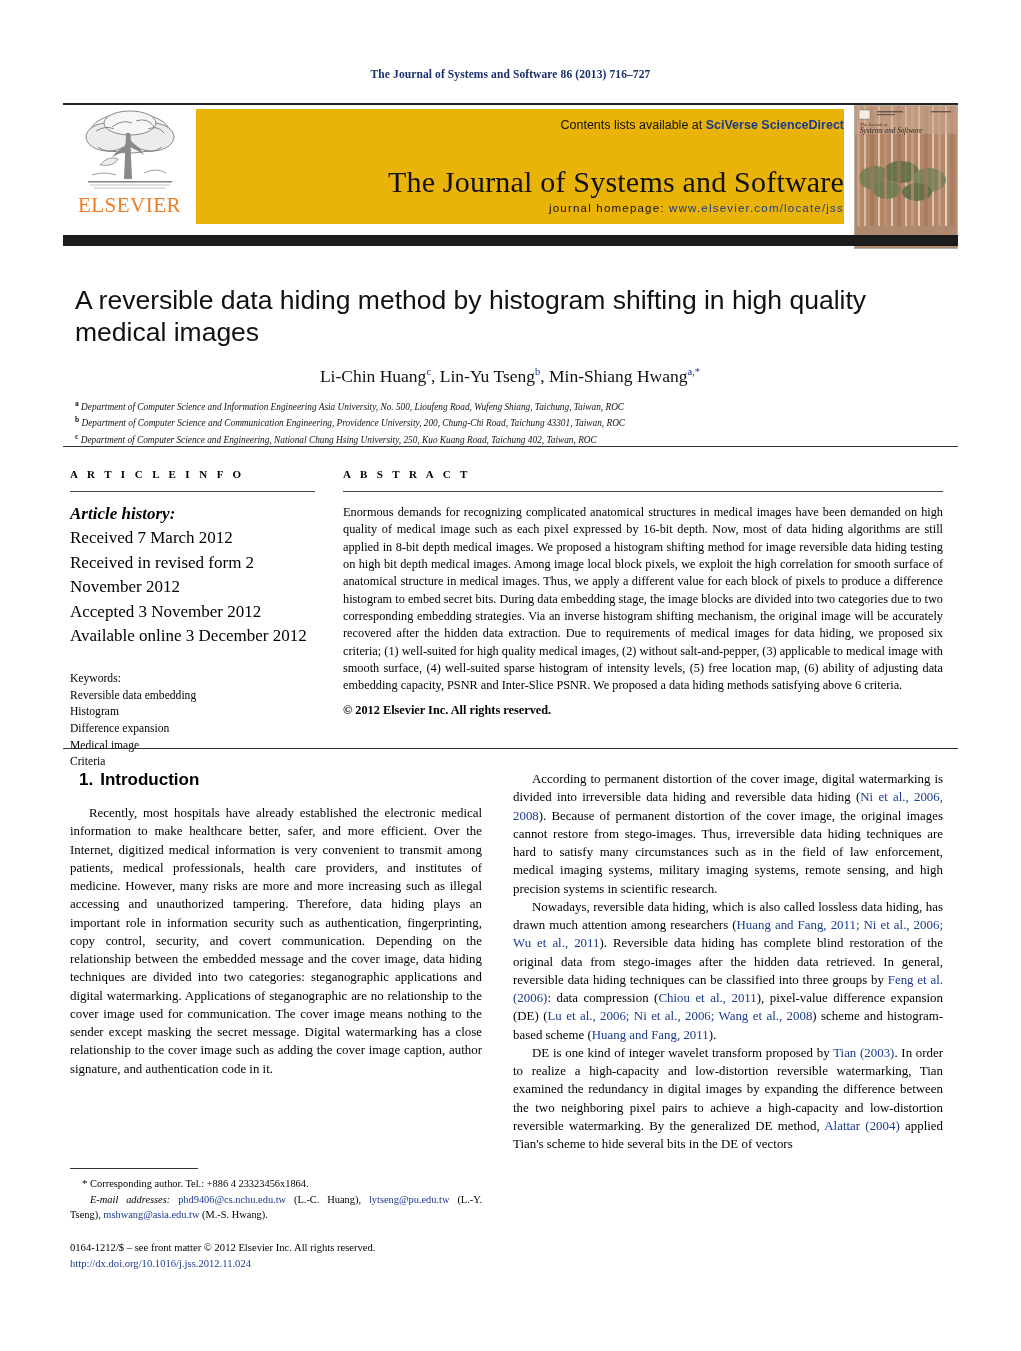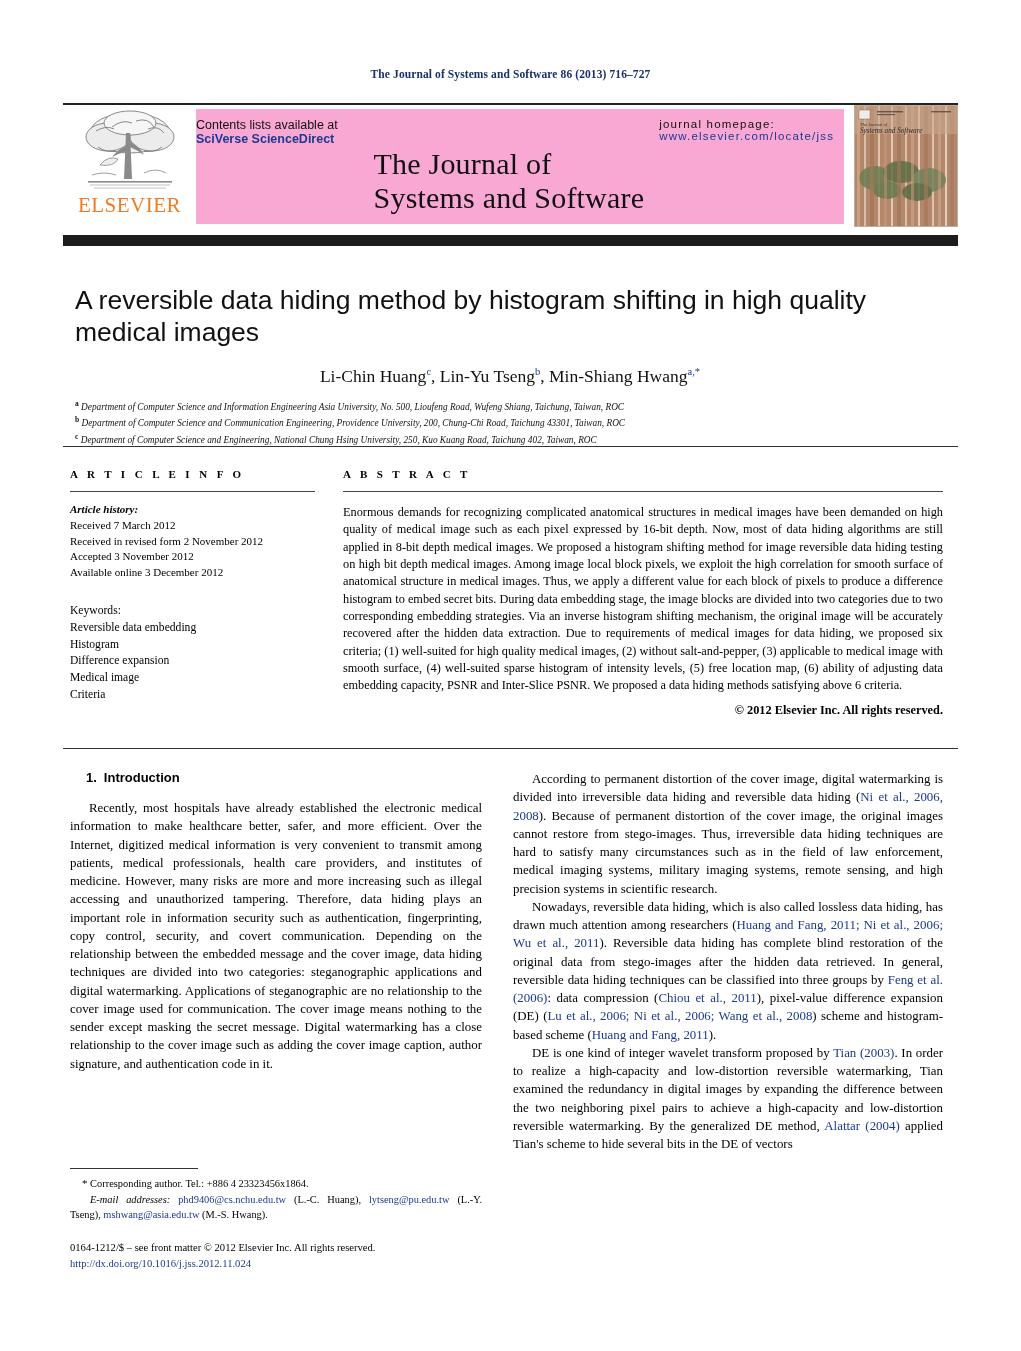--- a/index.html
+++ b/index.html
@@ -58,24 +58,25 @@
   .elsevier-word {
     font-family: "Liberation Serif", serif;
     font-size: 21px;
     letter-spacing: 0.5px;
     color: #ef7c22;
     margin-top: -2px;
     font-weight: normal;
   }
   .masthead-center {
     flex: 1 1 auto;
-    background: #f9a8d4;
+    background: #eab308;
     margin: 4px 0 4px 0;
     display: flex;
-    align-items: flex-start;
+    flex-direction: column;
+    align-items: flex-end;
     justify-content: space-between;
     padding: 9px 0 10px 0;
     box-sizing: border-box;
   }
   .contents-line {
     font-family: "Liberation Sans", sans-serif;
     font-size: 12.5px;
     color: #111;
   }
   .contents-line .sciverse { color: #1a3a8f; font-weight: bold; }
@@ -92,21 +93,21 @@
     color: #111;
     letter-spacing: 1.2px;
   }
   .homepage-line .url { color: #1a3a8f; }
   .cover-thumb {
     flex: 0 0 104px;
     width: 104px;
     margin-left: 10px;
     position: relative;
     align-self: flex-start;
-    height: 122px;
+    height: 144px;
     border: 1px solid #b9b0a4;
     box-sizing: border-box;
     overflow: hidden;
     background: #b08a6e;
   }
   .cover-svg { display: block; }
 
   .black-bar {
     position: absolute;
     left: 63px;
@@ -176,34 +177,34 @@
     font-size: 11px;
     letter-spacing: 3.4px;
   }
   .thin-rule {
     height: 1px;
     background: #444;
     margin-top: 11px;
   }
   .info-body {
     margin-top: 10px;
-    font-size: 11px;
+    font-size: 17px;
     line-height: 1.44;
   }
   .info-body .lbl { font-style: italic; font-weight: bold; }
   .kw-block { margin-top: 22px; font-size: 11.6px; line-height: 1.44; }
   .abs-body {
     margin-top: 12px;
     font-size: 12.3px;
     line-height: 1.41;
     text-align: justify;
   }
   .copyright {
     margin-top: 8px;
-    text-align: right;
+    text-align: left;
     font-size: 12.3px;
     font-weight: bold;
   }
 
   .rule-2 {
     position: absolute;
     left: 63px;
     top: 748px;
     width: 895px;
     height: 1px;
@@ -218,23 +219,23 @@
     width: 412px;
   }
   .col-right {
     position: absolute;
     left: 513px;
     top: 770px;
     width: 430px;
   }
   .body-head {
     font-family: "Liberation Sans", sans-serif;
-    font-size: 13px;
+    font-size: 17px;
     font-weight: bold;
-    margin: 0 0 14px 16px;
+    margin: 0 0 14px 9px;
   }
   .body-head .num { margin-right: 7px; }
   p.body {
     margin: 0;
     font-size: 12.9px;
     line-height: 1.415;
     text-align: justify;
     text-indent: 19px;
   }
   p.body + p.body { margin-top: 0px; }

